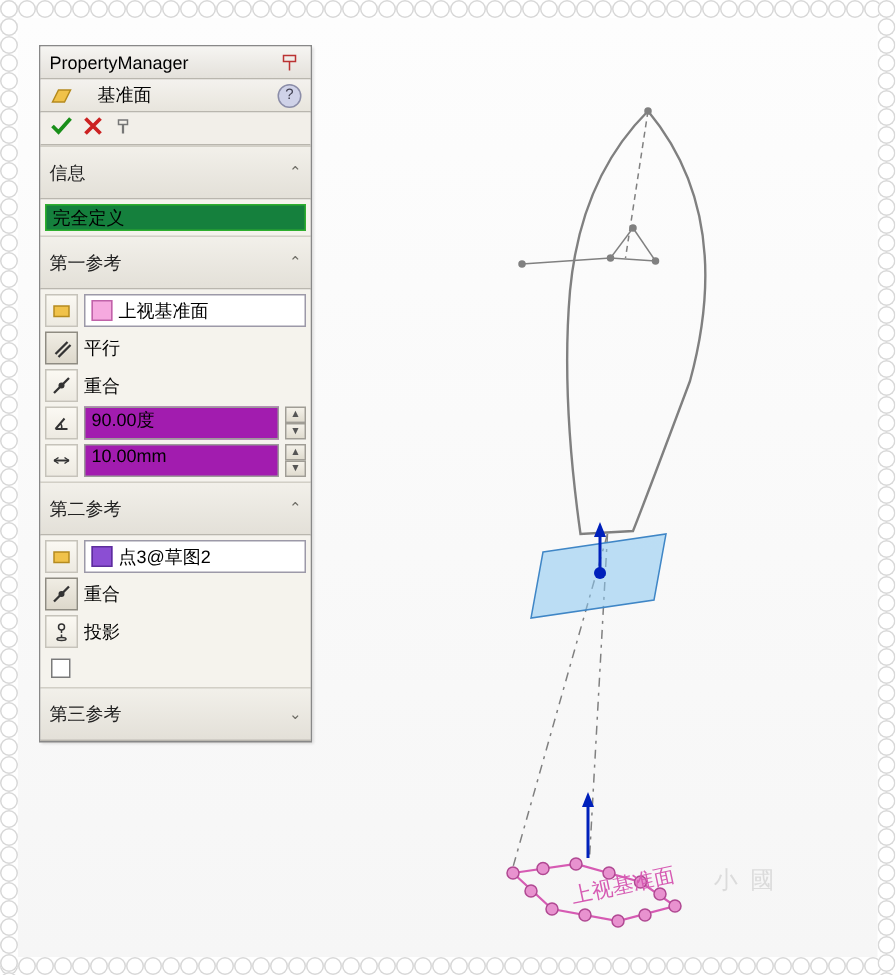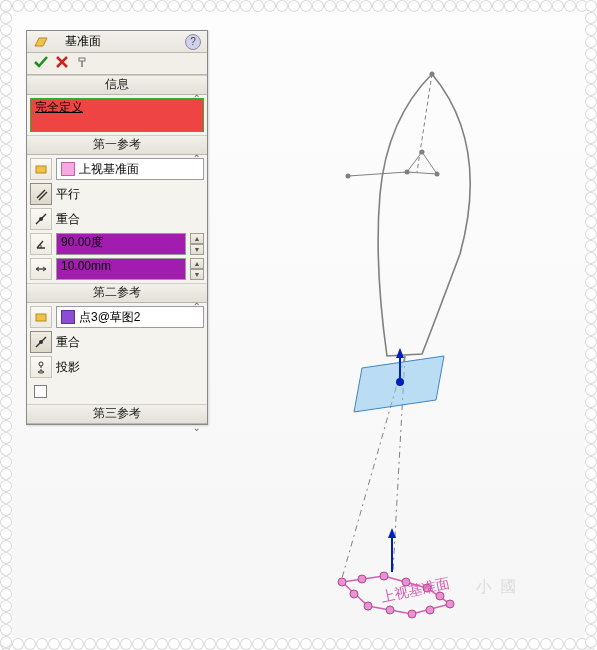--- a/index.html
+++ b/index.html
@@ -21,24 +21,24 @@
 
 .viewport { position: absolute; left: 12px; top: 12px; right: 12px; bottom: 12px; background: linear-gradient(#fdfdfd, #f6f6f6); }
 
 
 .panel { position: absolute; left: 14px; top: 18px; width: 182px; background: #eceae6; border: 1px solid #888; font-size: 12px; box-shadow: 1px 1px 2px rgba(0,0,0,.15); }
 .panel-title { height: 22px; display: flex; align-items: center; padding: 0 6px; background: linear-gradient(#f6f5f2,#e4e1db); border-bottom: 1px solid #b9b6ae; font-weight: normal; }
 .panel-title .pin { margin-left: auto; width: 16px; height: 16px; display:flex;align-items:center;justify-content:center;}
 .feature-head { height: 22px; display:flex; align-items:center; padding:0 6px; background: linear-gradient(#f4f2ee,#e8e5dd); border-bottom:1px solid #b9b6ae; }
 .feature-head .help { margin-left:auto; width:16px;height:16px;border-radius:50%;background:#cfd2e8;border:1px solid #8b8da8;display:flex;align-items:center;justify-content:center;font-size:10px;color:#445;}
 .confirm-row { height: 22px; display:flex; align-items:center; gap:6px; padding:0 6px; background:#f2efe9; border-bottom:1px solid #b9b6ae; }
-.sect-head { height:20px; display:flex;align-items:center; padding:0 6px; background:linear-gradient(#f2f0ea,#e3e0d8); border-top:1px solid #d2cfc6; border-bottom:1px solid #b9b6ae; color:#222;flex-direction:column; }
+.sect-head { height:36px; display:flex;align-items:center; padding:0 6px; background:linear-gradient(#f2f0ea,#e3e0d8); border-top:1px solid #d2cfc6; border-bottom:1px solid #b9b6ae; color:#222; }
 .sect-head .chev { margin-left:auto; font-size:10px; color:#6b6a63; }
 .sect-body { padding: 3px 3px; background:#f5f3ed; display:flex;flex-direction:column;gap:3px;}
-.status-defined { height:34px; padding:0 4px; background:#ef4444; border:1px solid #2faf2f;text-decoration:underline; }
+.status-defined { height:18px; padding:0 4px; background:#15803d; border:1px solid #2faf2f; }
 .row { display:flex; align-items:center; gap:4px; height:22px; }
 .icon-box { width:22px;height:22px; border:1px solid #c6c3ba; background:linear-gradient(#fbf9f3,#edeae1); display:flex;align-items:center;justify-content:center;}
 .icon-box.toggled { border-color:#8f8c82; background:linear-gradient(#f0ede4,#ddd8cb); }
 .sel-box { flex:1; height:22px; border:1px solid #9c99a8; background:#fff; display:flex;align-items:center; padding:0 4px; overflow:hidden;}
 .sel-box .swatch { width:14px; height:14px; margin-right:4px; }
 .swatch.pink { background:#f6a9df; border:1px solid #c063a9;}
 .swatch.purple { background:#8b4ed3; border:1px solid #5d2e9c;}
 .text-input { flex:1; height:22px; border:1px solid #9c9a99; background:#a21caf; padding:0 4px;}
 .spin { width:14px;height:22px;display:flex;flex-direction:column;}
 .spin div{flex:1;border:1px solid #a09d95;background:linear-gradient(#f4f1e9,#e0dccf);display:flex;align-items:center;justify-content:center;font-size:7px;color:#555;}
@@ -103,20 +103,29 @@
     </g>
     <text x="170" y="578" fill="#d65bb3" font-size="14" font-family="SimSun" transform="rotate(-12 170 578)">上视基准面</text>
   </svg>
 
   <div class="watermark">
     <div>小 國</div>
   </div>
 
   <div class="panel">
 
+    <div class="panel-title">
+      <span>PropertyManager</span>
+      <span class="pin">
+        <svg width="14" height="14">
+            <rect x="3" y="2" width="8" height="4" fill="none" stroke="#b33" stroke-width="1"></rect>
+            <line x1="7" y1="6" x2="7" y2="12" stroke="#b33" stroke-width="1"></line>
+          </svg>
+      </span>
+    </div>
 
     <div class="feature-head">
       <svg width="16" height="16">
           <polygon points="2,12 10,12 14,4 6,4" fill="#f0c24a" stroke="#b58b1f"></polygon>
         </svg>
       <span style="margin-left:16px">基准面</span>
       <span class="help">?</span>
     </div>
 
     <div class="confirm-row">

